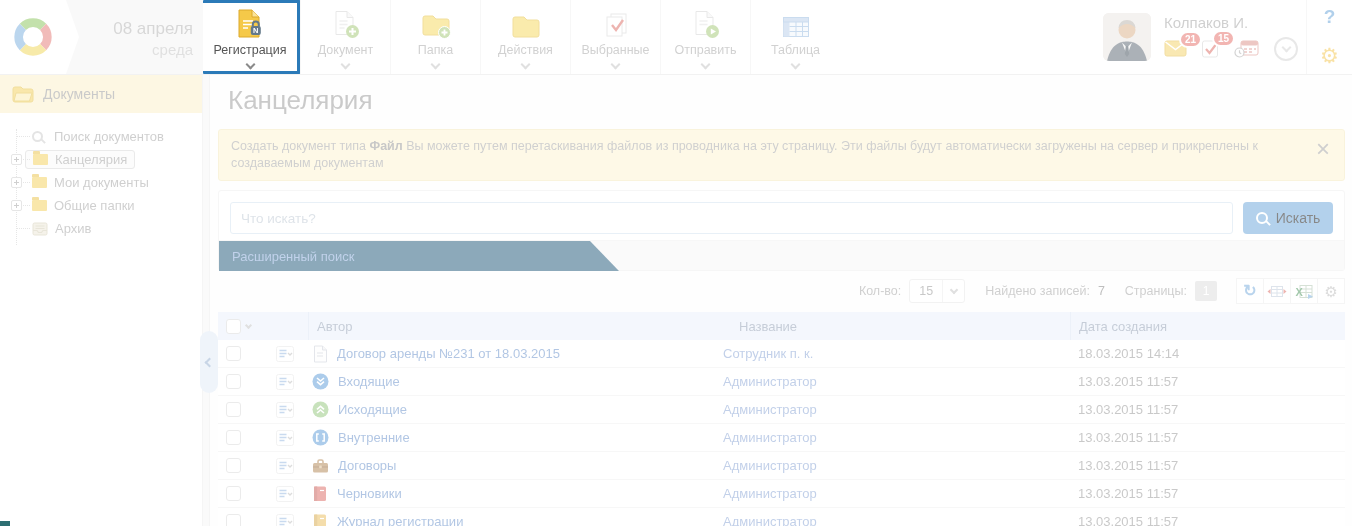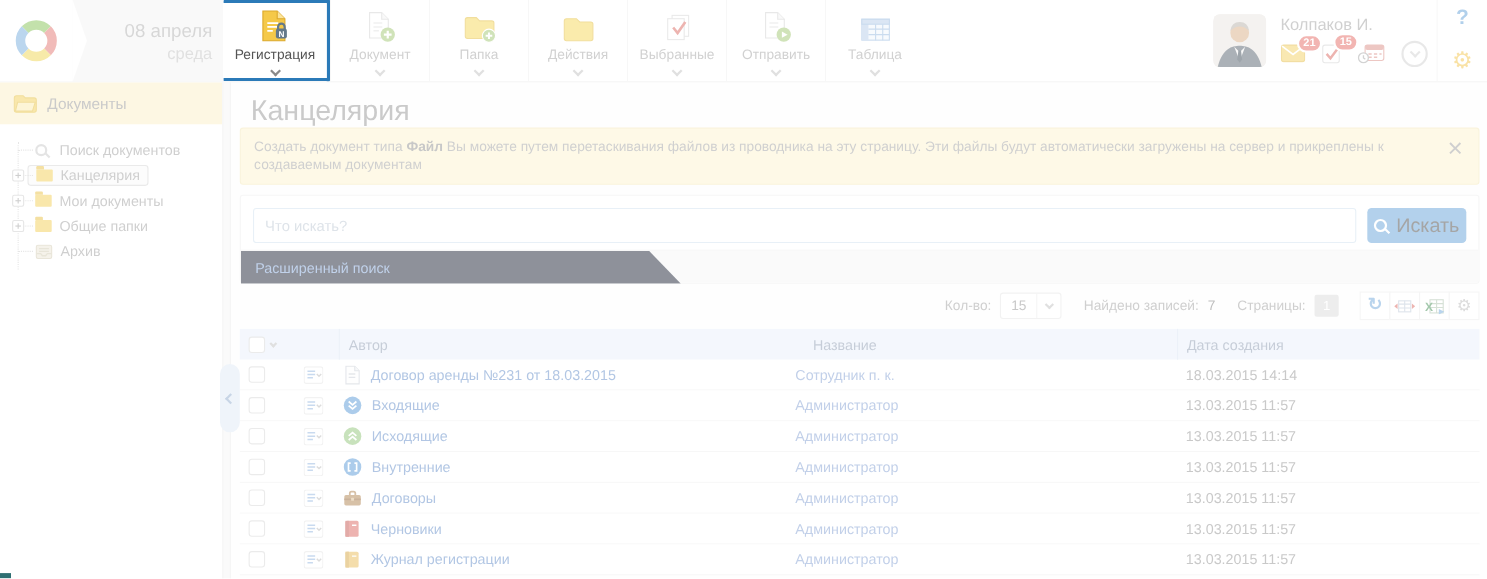--- a/index.html
+++ b/index.html
@@ -63,37 +63,37 @@
                   border-radius:1px 1px 0 0}
   .mag{position:relative;width:11px;height:11px;border:2px solid #c6c6c6;border-radius:50%;flex:none;margin-right:4px}
   .mag::after{content:"";position:absolute;width:6px;height:2px;background:#c6c6c6;transform:rotate(45deg);
               right:-5px;bottom:-2px}
   .gutter{width:8px;background:#f4f4f4;border-left:1px solid #eaeaea;border-right:1px solid #eaeaea}
   .content{flex:1;position:relative;background:#fdfdfd;padding:0 7px 0 8px}
   .collapse-h{position:absolute;left:-10px;top:256px;width:18px;height:62px;background:#dde8f5;border-radius:9px;
               display:flex;align-items:center;justify-content:center;cursor:pointer;z-index:5}
 
   .page-title{margin:10px 0 0 10px;font-size:26px;font-weight:normal;color:#8f8f8f}
-  .banner{background:#fcf3cd;border:1px solid #f3e6b5;border-radius:3px;position:relative;
+  .banner{margin-top:13px;background:#fcf3cd;border:1px solid #f3e6b5;border-radius:3px;position:relative;
           padding:8px 48px 8px 12px;font-size:12.5px;line-height:17px;color:#9b9b9b}
   .banner b{color:#8a8a8a}
   .banner-close{position:absolute;right:14px;top:8px;font-size:24px;line-height:22px;color:#9a9a9a;cursor:pointer}
 
   .search-panel{margin-top:9px;border:1px solid #ececec;border-radius:3px;background:#fff;padding:11px 11px 0}
   .search-row{display:flex;gap:10px}
   .search-input{flex:1;height:32px;border:1px solid #cfe0ee;border-radius:3px;padding:4px 10px;font-size:13.5px;
                 color:#666;outline:none;font-family:"Liberation Sans",sans-serif}
   .search-input::placeholder{color:#b9c4d0}
-  .search-btn{width:90px;height:32px;border:0;border-radius:4px;background:#5e9ed6;color:#404040;font-size:18px;
+  .search-btn{width:90px;height:32px;border:0;border-radius:4px;background:#5e9ed6;color:#000000;font-size:14px;
               display:flex;align-items:center;justify-content:center;gap:8px;cursor:pointer;
               font-family:"Liberation Sans",sans-serif}
   .mag.w{border-color:#fff;width:12px;height:12px;margin:0}
   .mag.w::after{background:#fff}
   .adv-row{height:30px;margin:6px -11px 0;background:#f5f5f5;border-top:1px solid #efefef;position:relative}
-  .adv-tab{width:400px;height:30px;background:#0f172a;clip-path:polygon(0 0,371px 0,400px 100%,0 100%);
+  .adv-tab{width:400px;height:30px;background:#0c4a6e;clip-path:polygon(0 0,371px 0,400px 100%,0 100%);
            display:flex;align-items:center;padding-left:13px;color:#7c9fd4;font-size:13px;cursor:pointer}
 
   .controls{display:flex;align-items:center;justify-content:flex-end;gap:20px;height:28px;margin-top:6px;
             font-size:12.5px;color:#9a9a9a}
   .grp{display:flex;align-items:center;gap:8px}
   .sel-box{display:flex;height:24px;border:1px solid #e3e3e3;border-radius:3px;background:#fff;cursor:pointer}
   .sel-val{width:32px;display:flex;align-items:center;justify-content:center;color:#8a8a8a}
   .sel-chv{width:22px;border-left:1px solid #e9e9e9;display:flex;align-items:center;justify-content:center}
   .sel-chv .chv{width:6px;height:6px;margin-top:-2px}
   .found-val{color:#767676}

